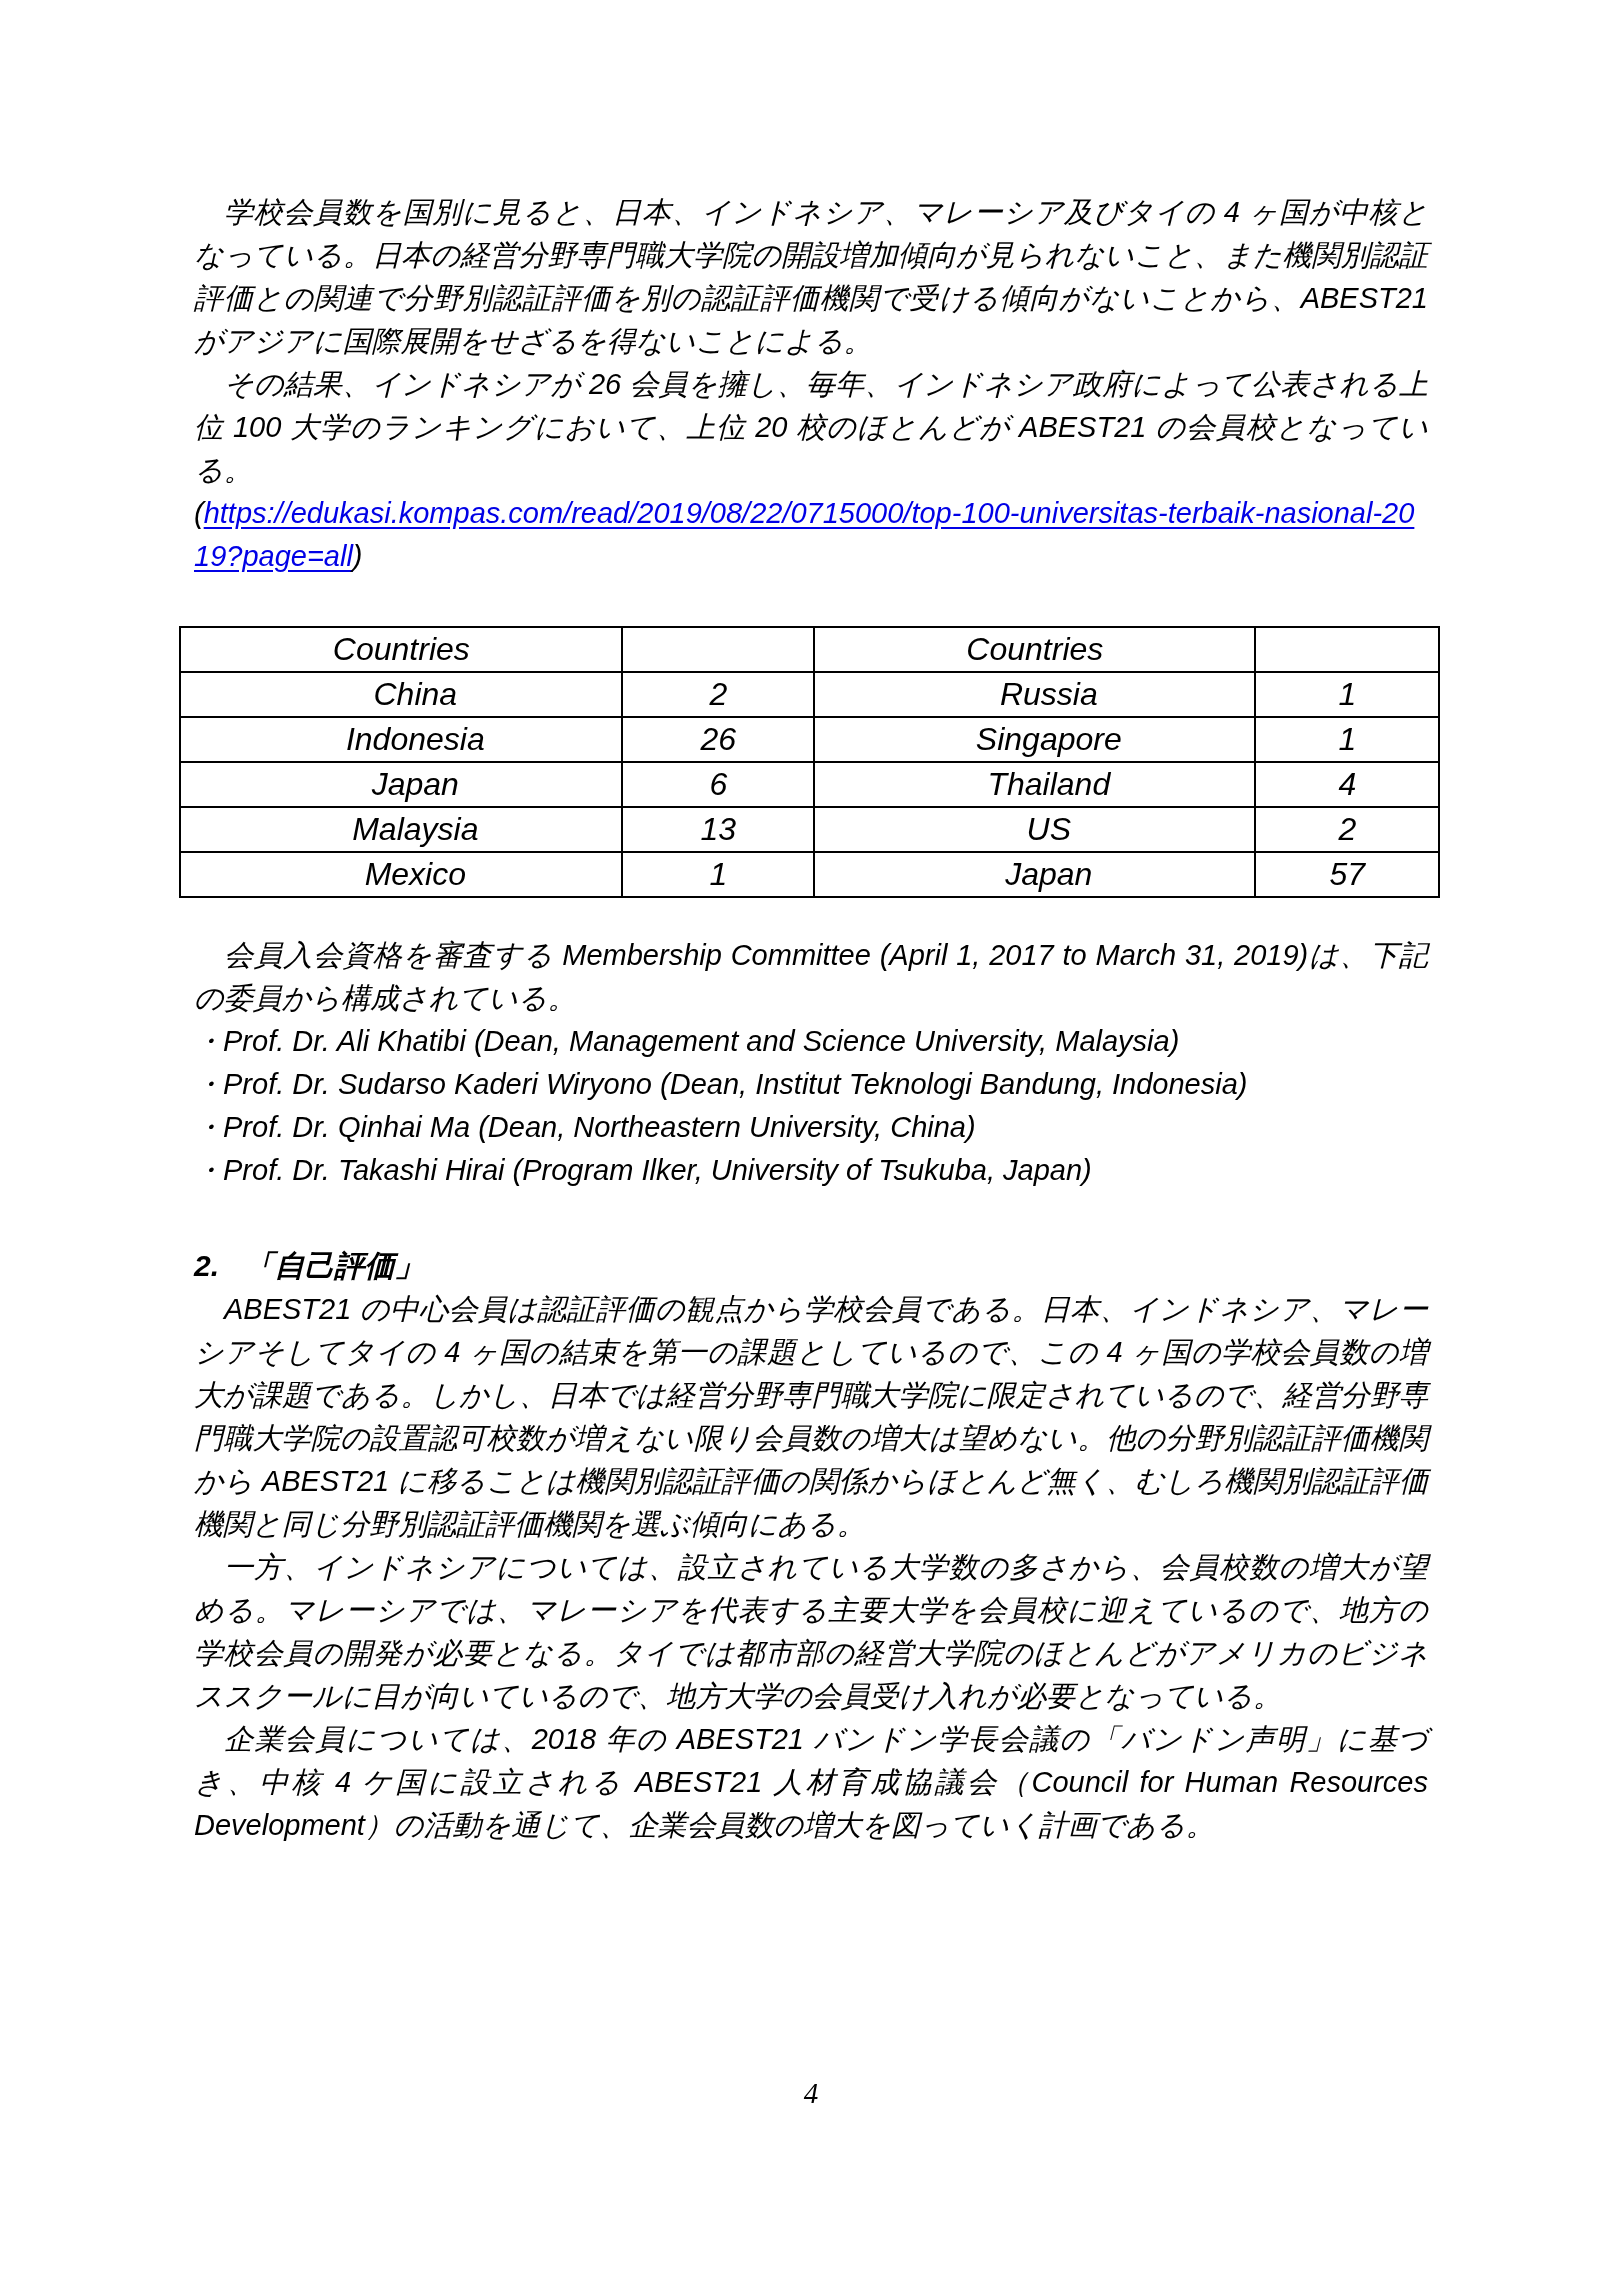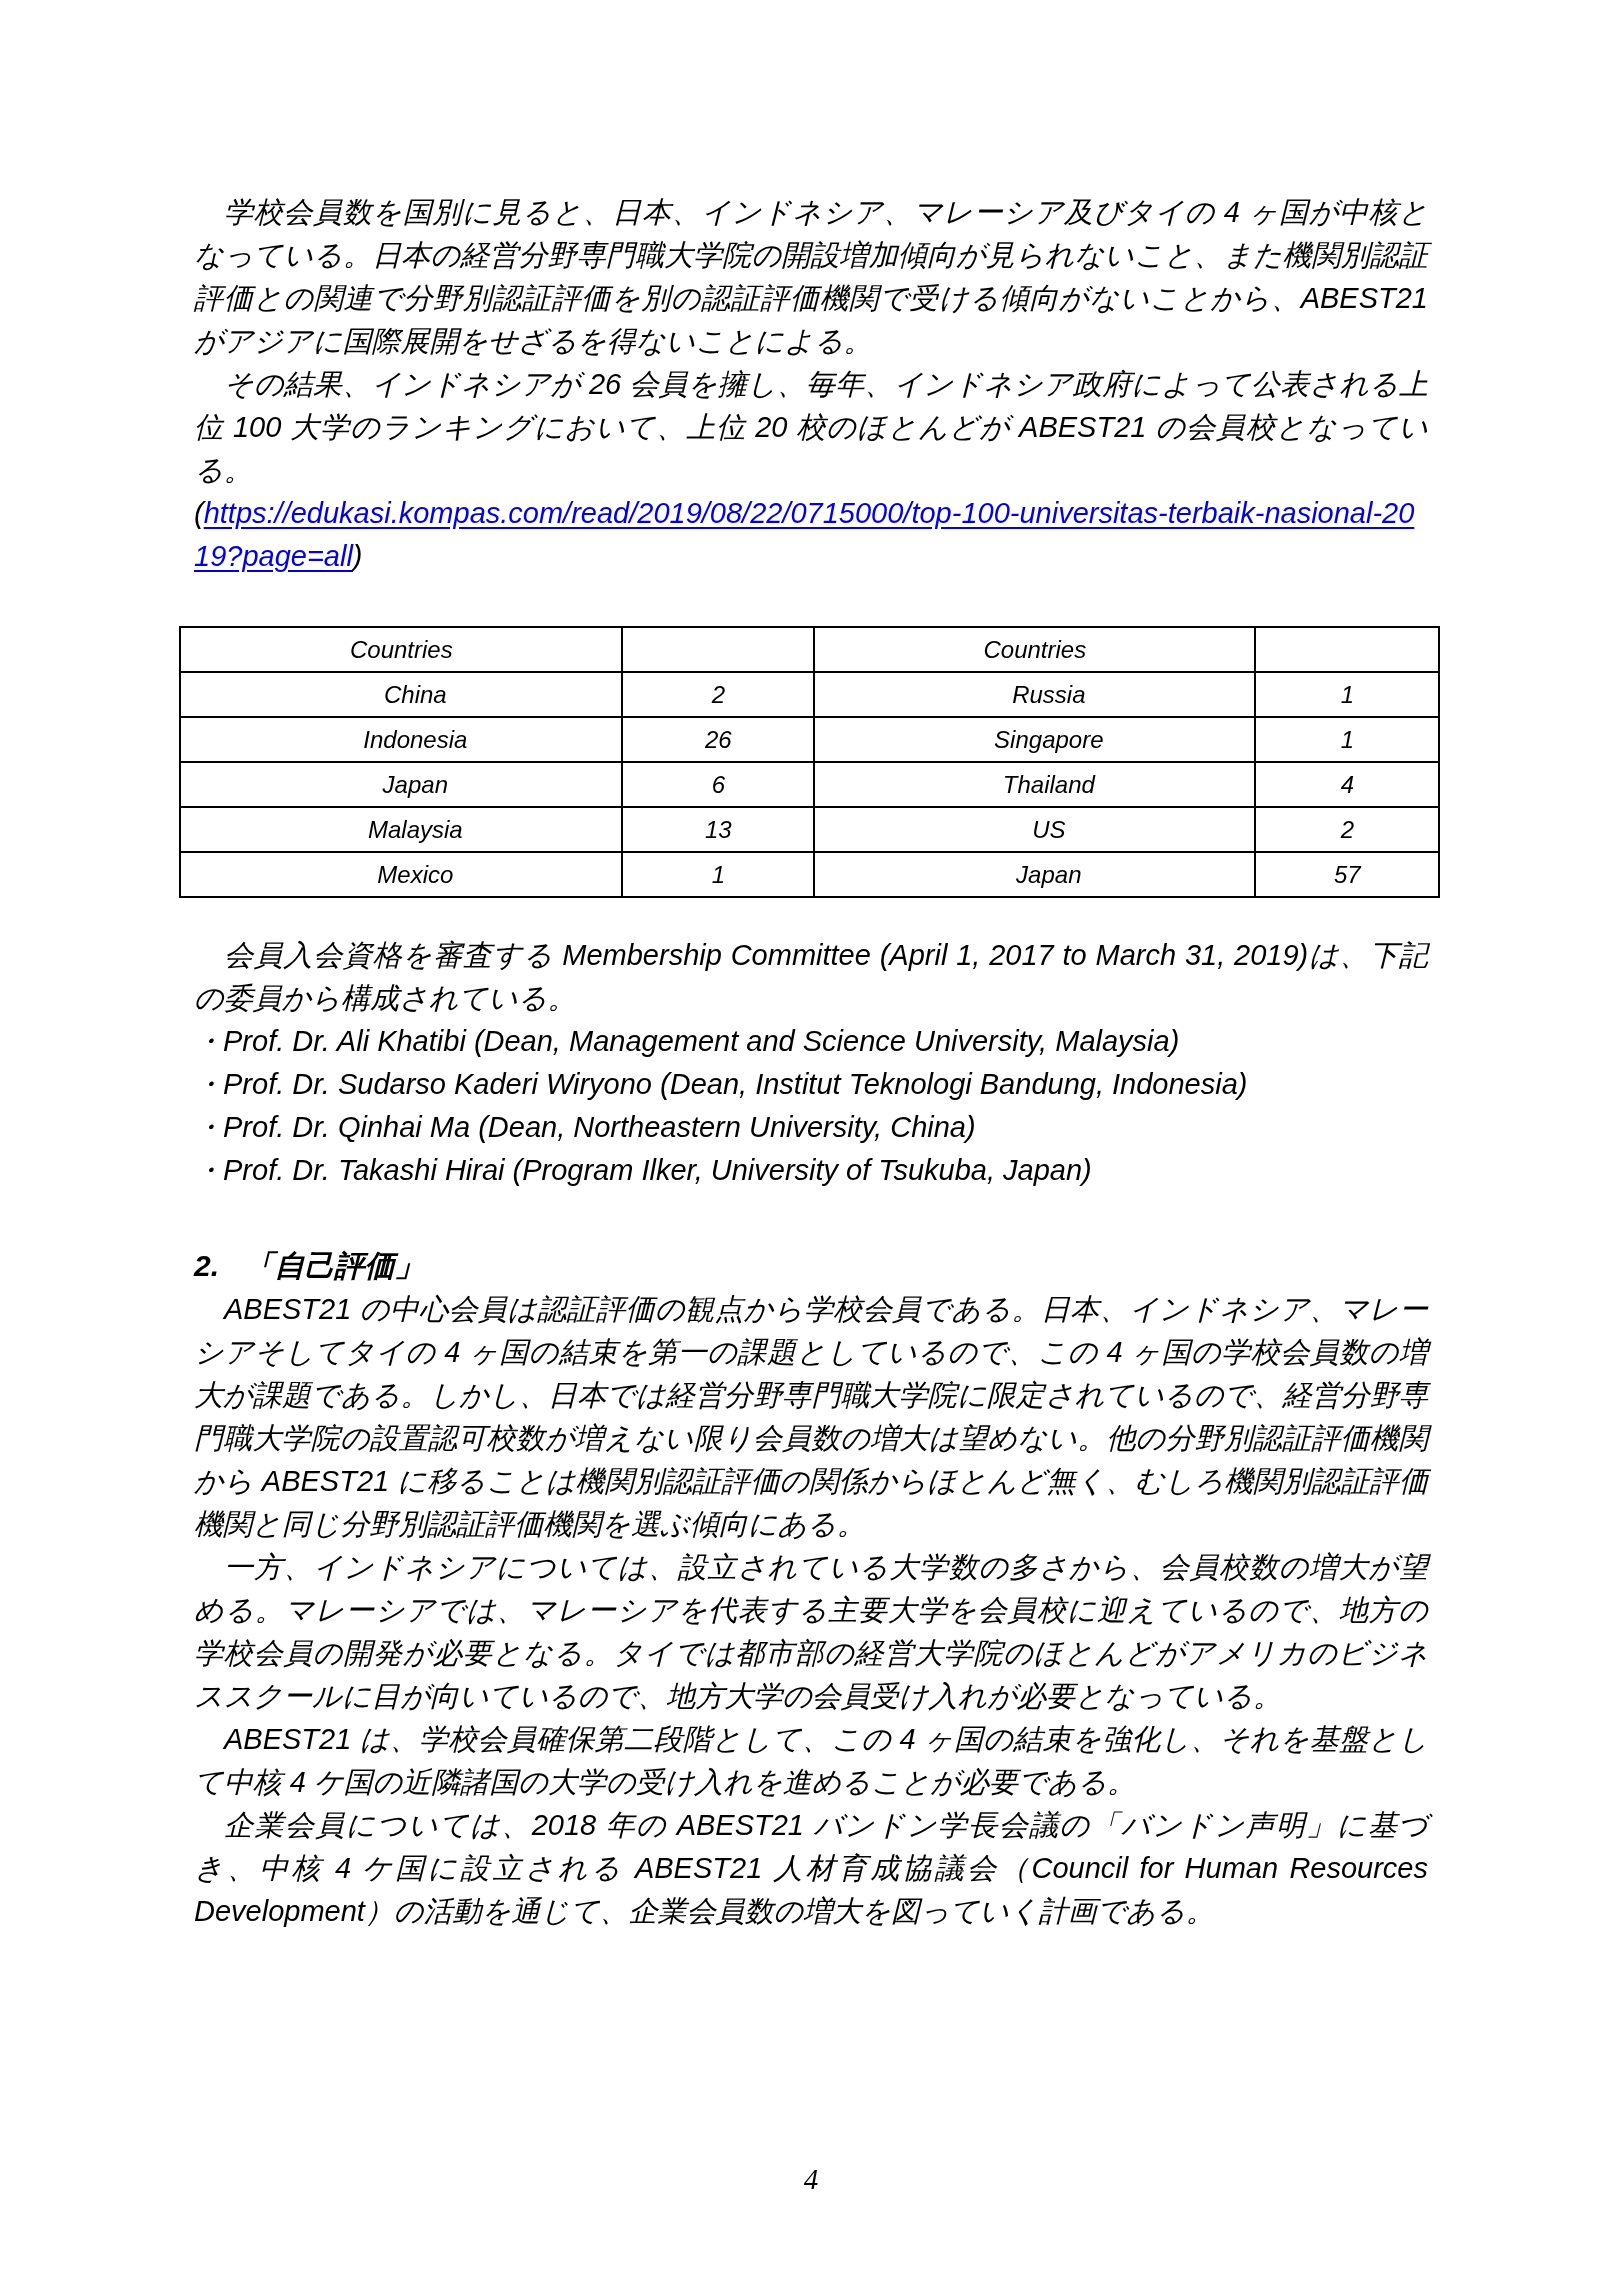--- a/index.html
+++ b/index.html
@@ -39,21 +39,21 @@
     table-layout: fixed;
     width: 1259px;
     margin-left: -14.7px;
     margin-top: 48px;
   }
   table.members td, table.members th {
     border: 2.9px solid #000000;
     height: 39px;
     vertical-align: middle;
     font-weight: normal;
-    font-size: 24px;
+    font-size: 32px;
   }
   .c-head { text-align: center; }
   .c-name { text-align: center; padding-left: 28px; }
   .c-num  { text-align: center; }
 
   .committee { margin-top: 36px; }
   .committee-line { text-align: justify; text-justify: inter-character; }
   .committee-intro { text-indent: 30px; }
 
   h2.sec-heading {
@@ -140,20 +140,19 @@
       <p class="committee-line">・Prof. Dr. Takashi Hirai (Program Ilker, University of Tsukuba, Japan)</p>
     </div>
 
     <h2 class="sec-heading">
       <span class="sec-num">2.</span>
       <span>「自己評価」</span>
     </h2>
 
     <p class="para indent">ABEST21 の中心会員は認証評価の観点から学校会員である。日本、インドネシア、マレーシアそしてタイの 4 ヶ国の結束を第一の課題としているので、この 4 ヶ国の学校会員数の増大が課題である。しかし、日本では経営分野専門職大学院に限定されているので、経営分野専門職大学院の設置認可校数が増えない限り会員数の増大は望めない。他の分野別認証評価機関から ABEST21 に移ることは機関別認証評価の関係からほとんど無く、むしろ機関別認証評価機関と同じ分野別認証評価機関を選ぶ傾向にある。</p>
     <p class="para indent">一方、インドネシアについては、設立されている大学数の多さから、会員校数の増大が望める。マレーシアでは、マレーシアを代表する主要大学を会員校に迎えているので、地方の学校会員の開発が必要となる。タイでは都市部の経営大学院のほとんどがアメリカのビジネススクールに目が向いているので、地方大学の会員受け入れが必要となっている。</p>
-    <p class="para indent">ABEST21 は、学校会員確保第二段階として、この 4 ヶ国の結束を強化し、それを基盤として中核 4 ケ国の近隣諸国の大学の受け入れを進めることが必要である。</p>
     <p class="para indent">企業会員については、2018 年の ABEST21 バンドン学長会議の「バンドン声明」に基づき、中核 4 ケ国に設立される ABEST21 人材育成協議会（Council for Human Resources Development）の活動を通じて、企業会員数の増大を図っていく計画である。</p>
 
     <div class="page-number">4</div>
 
   </div>
 </div>
 
 
 </body></html>

